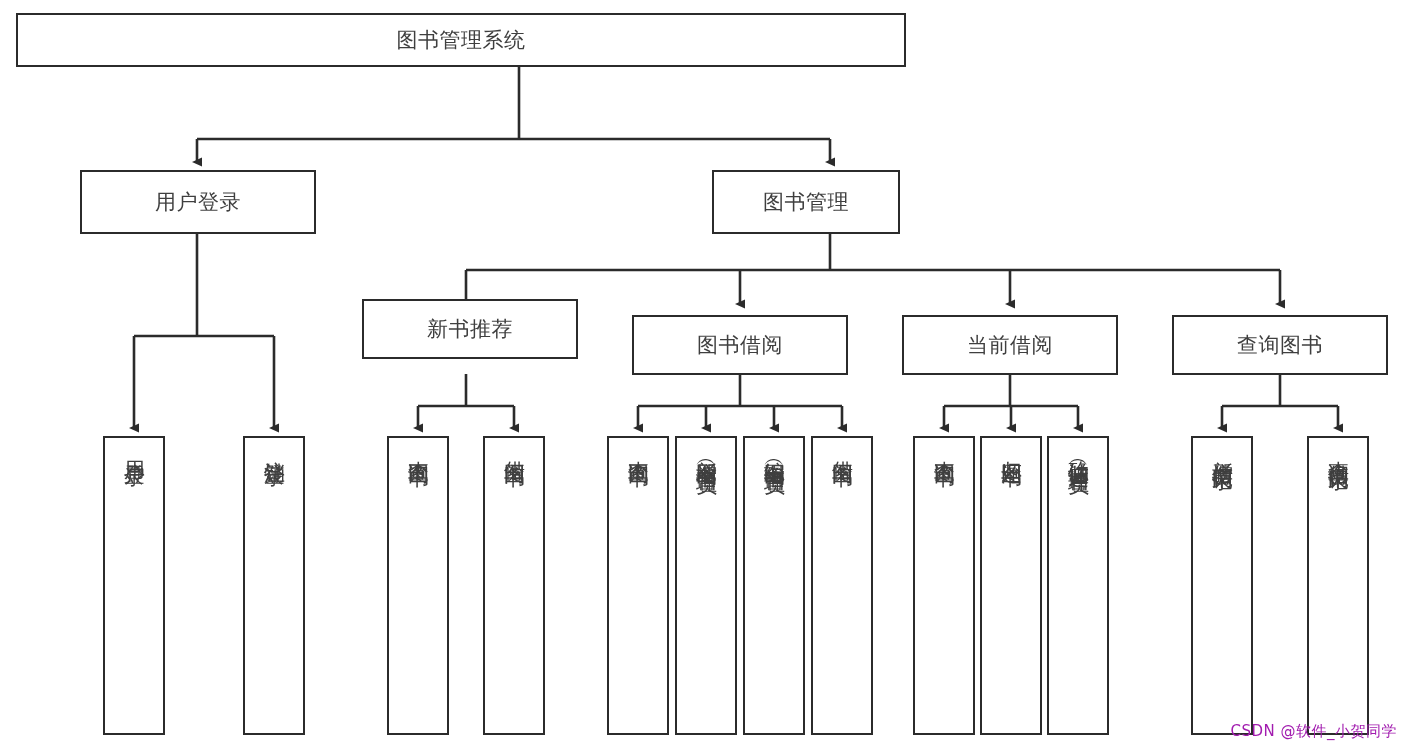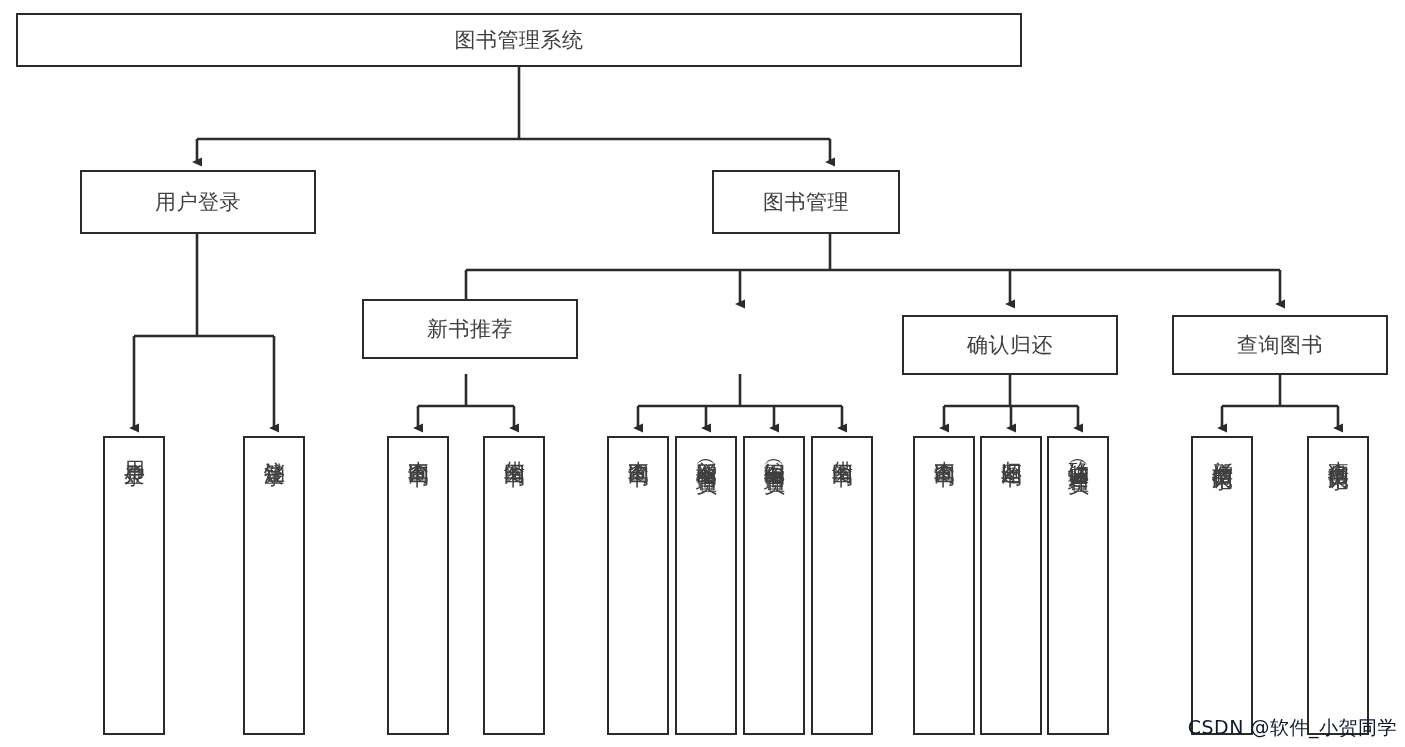--- a/index.html
+++ b/index.html
@@ -59,22 +59,22 @@
     font-size: 21px;
     line-height: 1.0;
     letter-spacing: 2px;
     white-space: normal;
     max-height: 286px;
   }
   #watermark {
     position: absolute;
     right: 8px;
     bottom: 6px;
-    font-size: 19px;
-    color: #0f172a;
+    font-size: 15px;
+    color: #a21caf;
     white-space: nowrap;
     letter-spacing: 0.5px;
   }
 </style>
 </head>
 <body>
 
 <div id="diagram-root">
 
   <svg id="edge-layer" viewBox="0 0 1405 747" width="1405" height="747" xmlns="http://www.w3.org/2000/svg">
@@ -122,39 +122,42 @@
       <path d="M1011,406 L1011,428" marker-end="url(#arrow)"></path>
       <path d="M1078,406 L1078,428" marker-end="url(#arrow)"></path>
 
       <path d="M1280,374 L1280,406"></path>
       <path d="M1222,406 L1338,406"></path>
       <path d="M1222,406 L1222,428" marker-end="url(#arrow)"></path>
       <path d="M1338,406 L1338,428" marker-end="url(#arrow)"></path>
     </g>
   </svg>
 
-  <div class="node horizontal" style="left:16px; top:13px; width:1006px; height:54px;">
+  <div class="node horizontal" style="left:16px; top:13px; width:890px; height:54px;">
     <span class="node-label">图书管理系统</span>
   </div>
 
   <div class="node horizontal" style="left:80px; top:170px; width:236px; height:64px;">
     <span class="node-label">用户登录</span>
   </div>
 
   <div class="node horizontal" style="left:712px; top:170px; width:188px; height:64px;">
     <span class="node-label">图书管理</span>
   </div>
 
   <div class="node horizontal" style="left:362px; top:299px; width:216px; height:60px;">
     <span class="node-label">新书推荐</span>
   </div>
 
+  <div class="node horizontal" style="left:632px; top:315px; width:216px; height:60px;">
+    <span class="node-label">图书借阅</span>
+  </div>
 
   <div class="node horizontal" style="left:902px; top:315px; width:216px; height:60px;">
-    <span class="node-label">确认归还</span>
+    <span class="node-label">当前借阅</span>
   </div>
 
   <div class="node horizontal" style="left:1172px; top:315px; width:216px; height:60px;">
     <span class="node-label">查询图书</span>
   </div>
 
   <div class="node vertical" style="left:103px; top:436px; width:62px; height:299px;">
     <span class="node-label">用户登录</span>
   </div>
 

